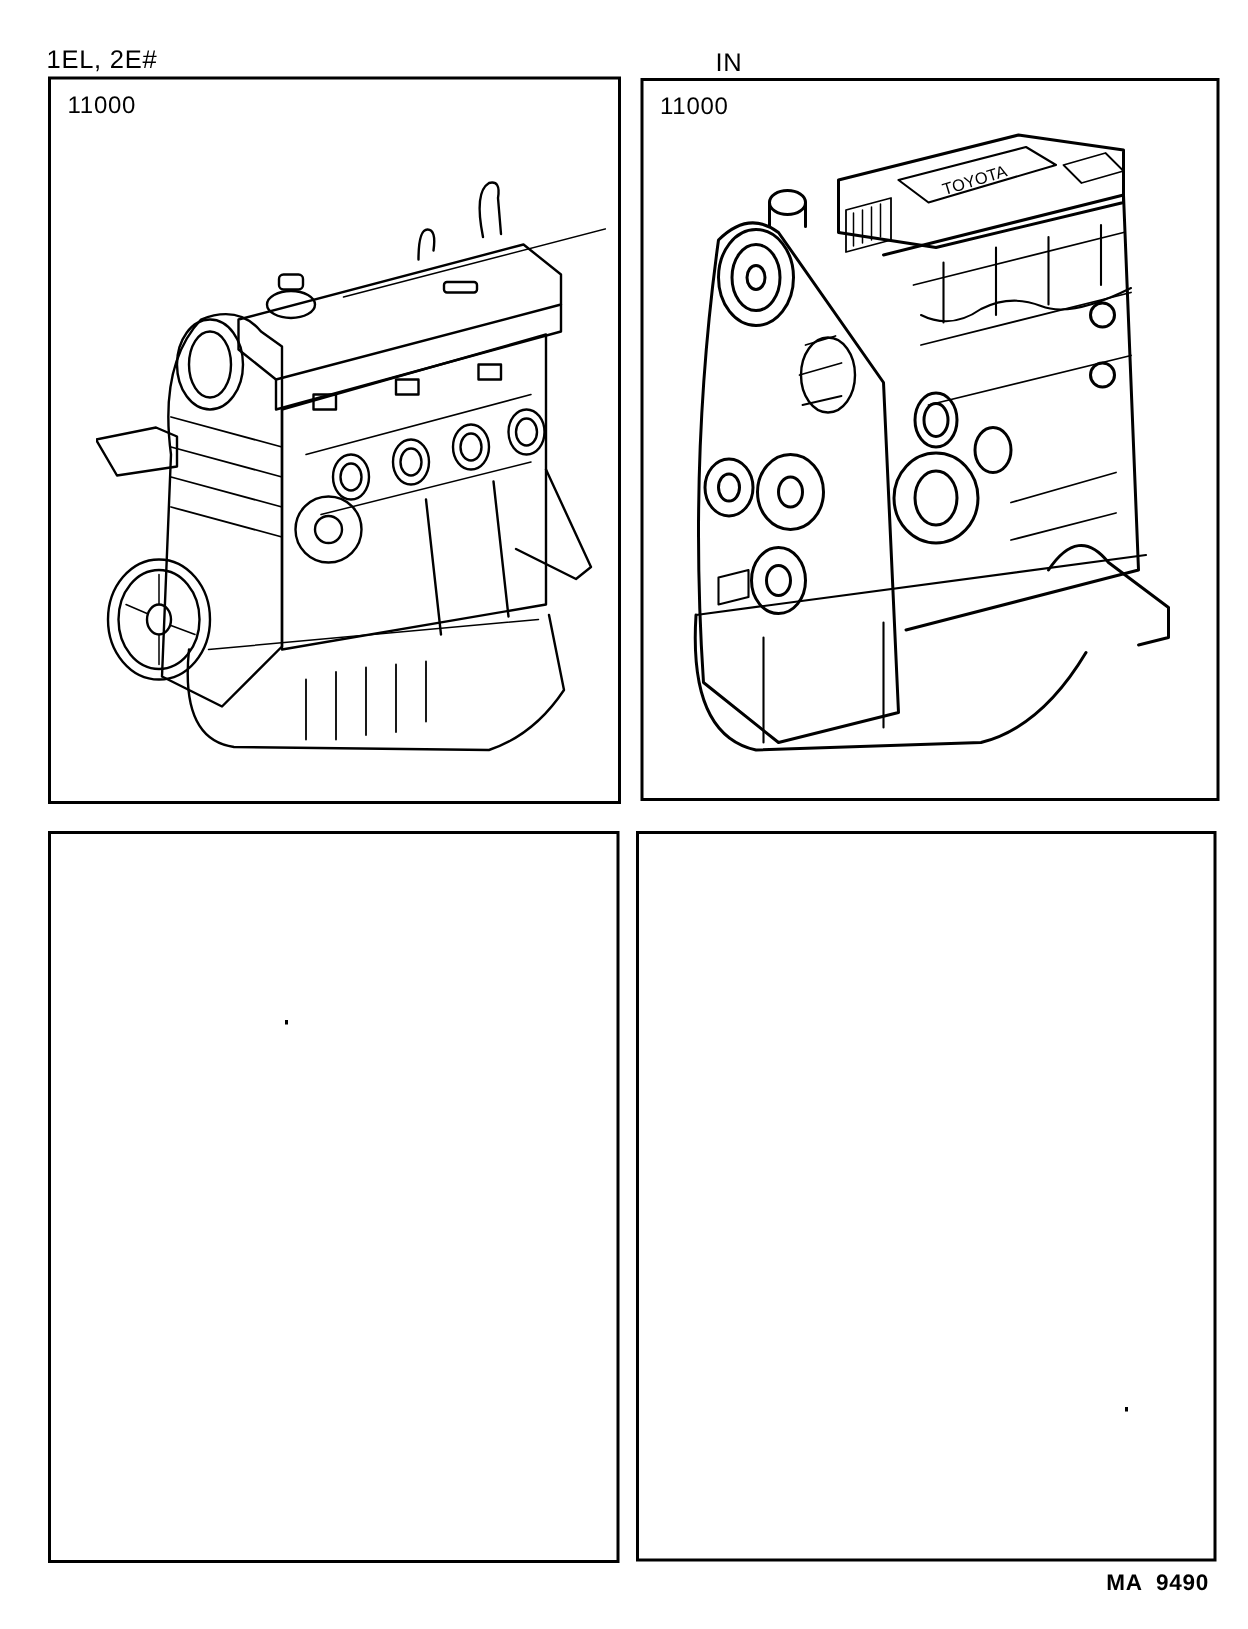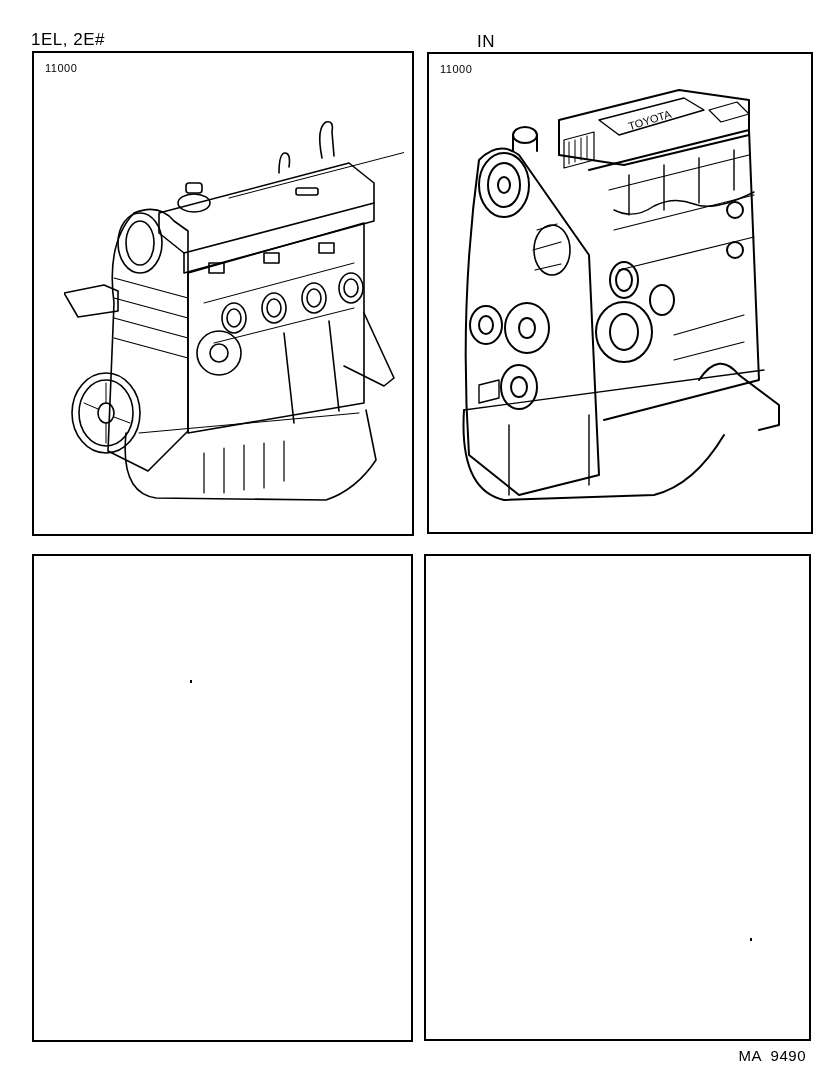--- a/index.html
+++ b/index.html
@@ -1,23 +1,23 @@
 <!DOCTYPE html>
 <html><head>
 <meta charset="utf-8">
 <style>
   html, body { margin: 0; padding: 0; background: #ffffff; }
   body { width: 832px; height: 1086px; position: relative; overflow: hidden;
          font-family: "Liberation Sans", sans-serif; color: #000; }
   .lbl { position: absolute; font-weight: normal; font-size: 17px; letter-spacing: 0.5px; }
   .box { position: absolute; border: 2.5px solid #000; box-sizing: border-box; background: #fff; }
-  .code { position: absolute; font-size: 11px; left: 11px; top: 9px; letter-spacing: 0.5px; }
+  .code { position: absolute; font-size: 16px; left: 11px; top: 9px; letter-spacing: 0.5px; }
   .art { position: absolute; }
   .dot { position: absolute; width: 2px; height: 3px; background: #000; }
-  .fig { position: absolute; right: 26px; bottom: 22px; font-size: 15px; font-weight: normal; letter-spacing: 0.5px; }
+  .fig { position: absolute; right: 26px; bottom: 22px; font-size: 15px; font-weight: bold; letter-spacing: 0.5px; }
   svg * { vector-effect: non-scaling-stroke; }
 </style>
 </head>
 <body>
 
 <div class="lbl" style="left:31px; top:30px;">1EL, 2E#</div>
 <div class="lbl" style="left:444px; top:32px;margin-left:33px;">IN</div>
 
 <div class="box" style="left:32px; top:51px; width:382px; height:485px;">
   <div class="code">11000</div>

